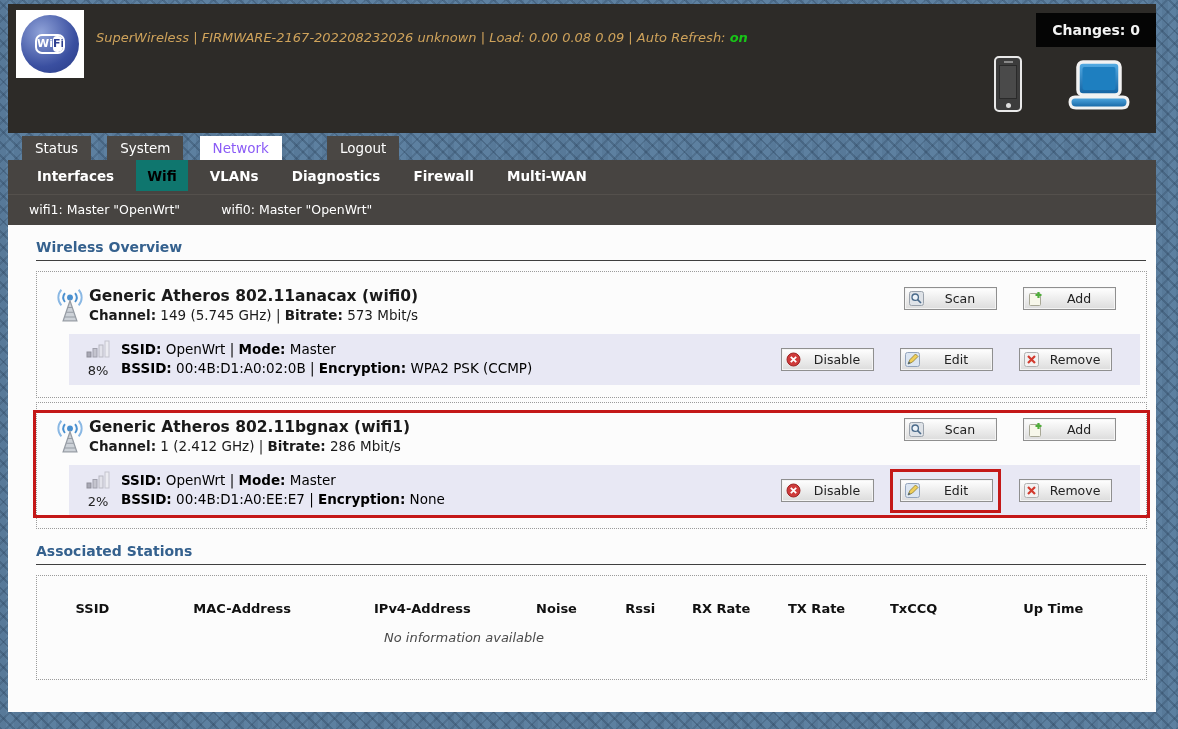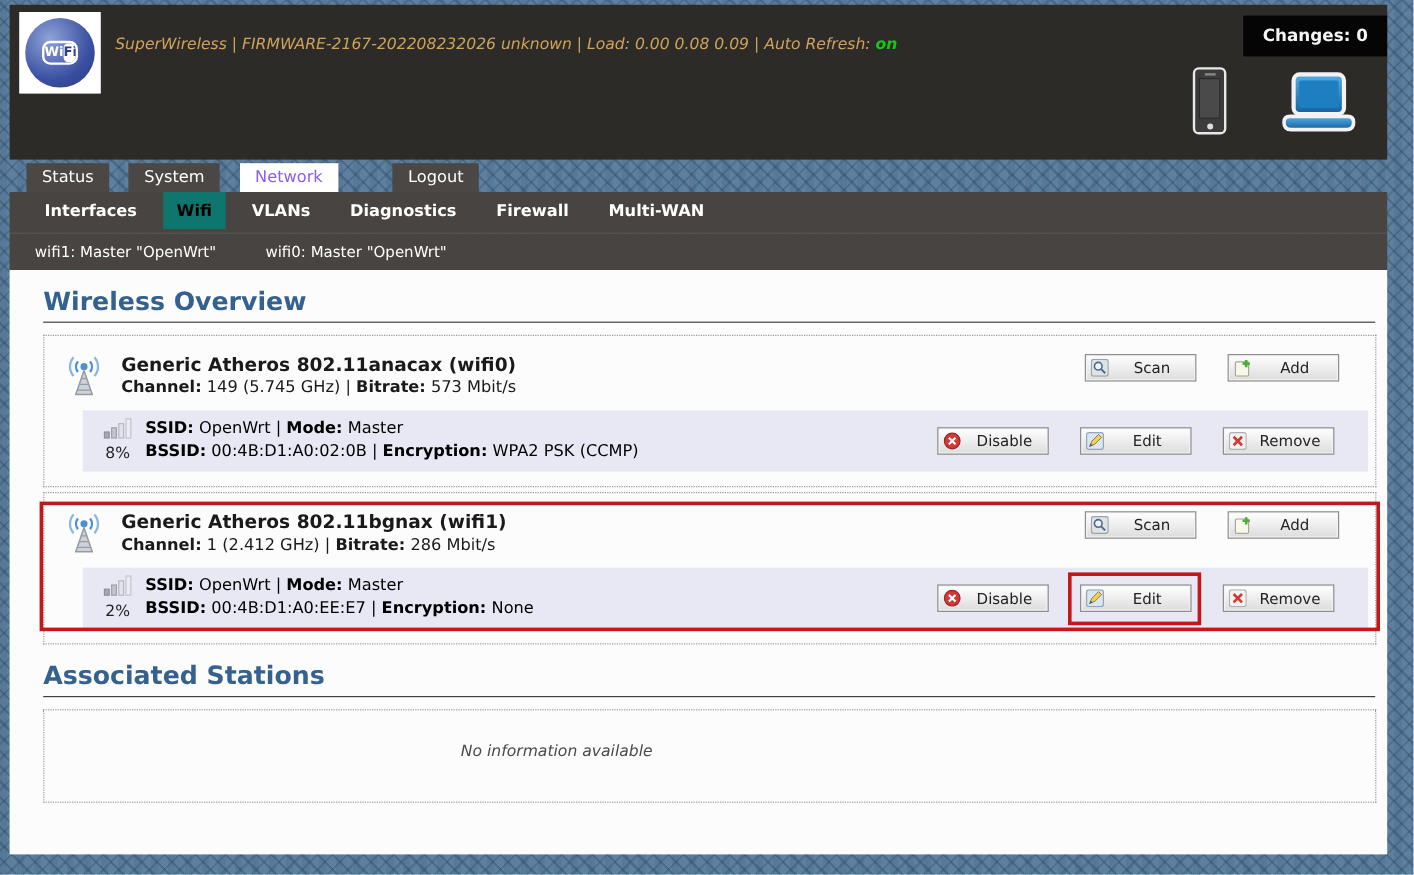--- a/index.html
+++ b/index.html
@@ -34,27 +34,27 @@
   .tab { display:inline-block; background:#4a4744; color:#fff; font-size:13.5px; font-weight:400; padding:4px 13px 5px; margin-right:11px; cursor:pointer; }
   .tab.active { background:#fff; color:#8b5cf6; }
   .tab.gap { margin-left:29px; }
   .subbar { position:absolute; left:8px; top:160px; width:1148px; height:34px; background:#474441; padding-left:18px; }
   .subtab { display:inline-block; color:#fff; font-size:13.5px; font-weight:600; padding:8px 11px 7px; margin-right:6px; cursor:pointer; }
   .subtab.active { background:#0f766e; color:#000; font-weight:700; }
   .wifibar { position:absolute; left:8px; top:194px; width:1148px; height:31px; background:#474441; border-top:1px solid #54504c; padding-left:21px; }
   .wifitab { display:inline-block; color:#fff; font-size:12.5px; line-height:30px; margin-right:36px; cursor:pointer; }
   
   .content { position:absolute; left:8px; top:225px; width:1148px; height:487px; background:#fcfcfc; }
-  h2.sect { margin:14px 10px 10px 28px; font-size:21px; color:#35618e; font-weight:700; padding-bottom:5px; border-bottom:1px solid #3f3f3f; }
+  h2.sect { margin:14px 10px 10px 28px; font-size:14px; color:#35618e; font-weight:700; padding-bottom:5px; border-bottom:1px solid #3f3f3f; }
   .box { margin:0 9px 4px 28px; border:1px dotted #9b9b9b; padding:13px 0 12px; background:#fcfcfc; }
   .box.highlight { position:relative; }
   .box.highlight .red-frame { position:absolute; left:-4px; right:-4px; top:7px; bottom:10px; border:3px solid #c41818; pointer-events:none; }
   .device-row { display:flex; align-items:flex-start; padding:2px 30px 7px 14px; }
   .radio-icon { width:38px; height:38px; flex:0 0 auto; }
-  .device-info { margin-left:12px; color:#1a1a1a; }
+  .device-info { margin-left:0; color:#1a1a1a; }
   .device-name { font-size:15.5px; font-weight:700; }
   .device-meta { font-size:13.5px; margin-top:2px; }
   .device-meta b, .net-line b { font-weight:700; }
   .actions { display:flex; gap:26px; margin-left:auto; }
   .net-row { display:flex; align-items:center; background:#e8e8f4; margin:2px 6px 0 32px; padding:6px 14px 7px 6px; }
   .sig-cell { width:46px; text-align:center; flex:0 0 auto; }
   .sig-pct { font-size:13px; color:#222; margin-top:1px; }
   .net-info { margin-left:0; color:#000000; }
   .net-line { font-size:13.5px; line-height:19px; }
   .btn { display:flex; align-items:center; width:93px; height:23px; border:1px solid #8f8f8f; background:linear-gradient(#ffffff,#dcdcdc); cursor:pointer; box-shadow:inset 0 0 0 1px #f4f4f4; }
@@ -320,17 +320,28 @@
               </svg>
               <span class="lbl">Remove</span>
             </span>
         </div>
       </div>
     </div>
 
     <h2 class="sect">Associated Stations</h2>
 
     <div class="box">
+      <div class="st-head">
+        <span class="st-col">SSID</span>
+        <span class="st-col">MAC-Address</span>
+        <span class="st-col">IPv4-Address</span>
+        <span class="st-col">Noise</span>
+        <span class="st-col">Rssi</span>
+        <span class="st-col">RX Rate</span>
+        <span class="st-col">TX Rate</span>
+        <span class="st-col">TxCCQ</span>
+        <span class="st-col">Up Time</span>
+      </div>
       <div class="st-empty">No information available</div>
     </div>
 
   </div>
 </div>
 
 </body></html>

